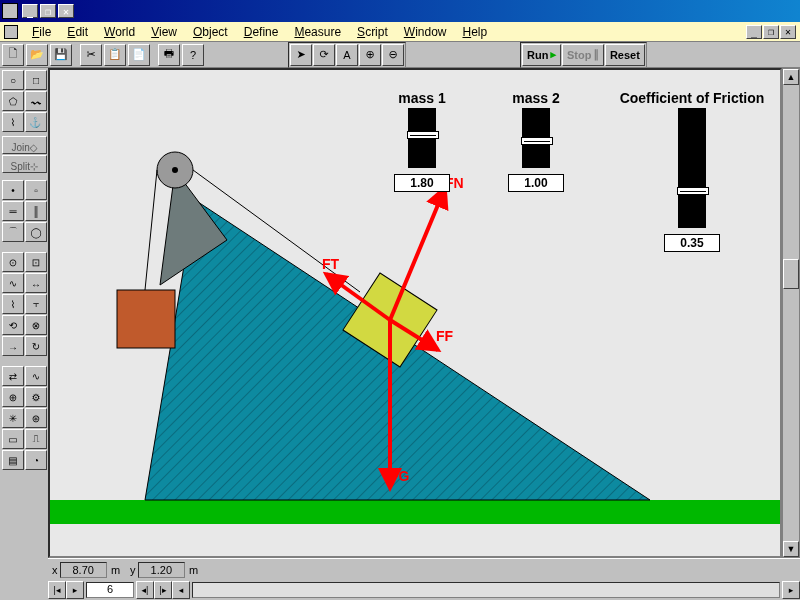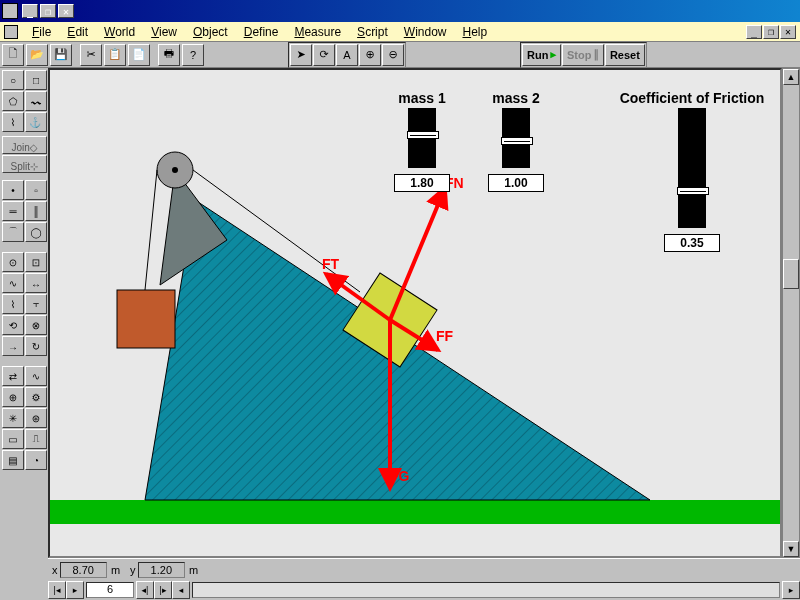--- a/index.html
+++ b/index.html
@@ -197,21 +197,21 @@
   <div class="force-label" style="left:386px; top:258px;">FF</div>
   <div class="force-label" style="left:340px; top:398px;">FG</div>
 
   <div class="slider-widget" style="left:358px; top:38px;">
     <div class="slider-label">mass 1</div>
     <div class="slider-track" style="height:60px;">
         <div class="slider-thumb" style="top:22px;"></div>
       </div>
     <div class="slider-value">1.80</div>
   </div>
-  <div class="slider-widget" style="left:452px; top:38px;">
+  <div class="slider-widget" style="left:472px; top:38px;">
     <div class="slider-label">mass 2</div>
     <div class="slider-track" style="height:60px;">
         <div class="slider-thumb" style="top:28px;"></div>
       </div>
     <div class="slider-value">1.00</div>
   </div>
   <div class="slider-widget" style="left:628px; top:38px;">
     <div class="slider-label">Coefficient of Friction</div>
     <div class="slider-track" style="height:120px;">
         <div class="slider-thumb" style="top:78px;"></div>

